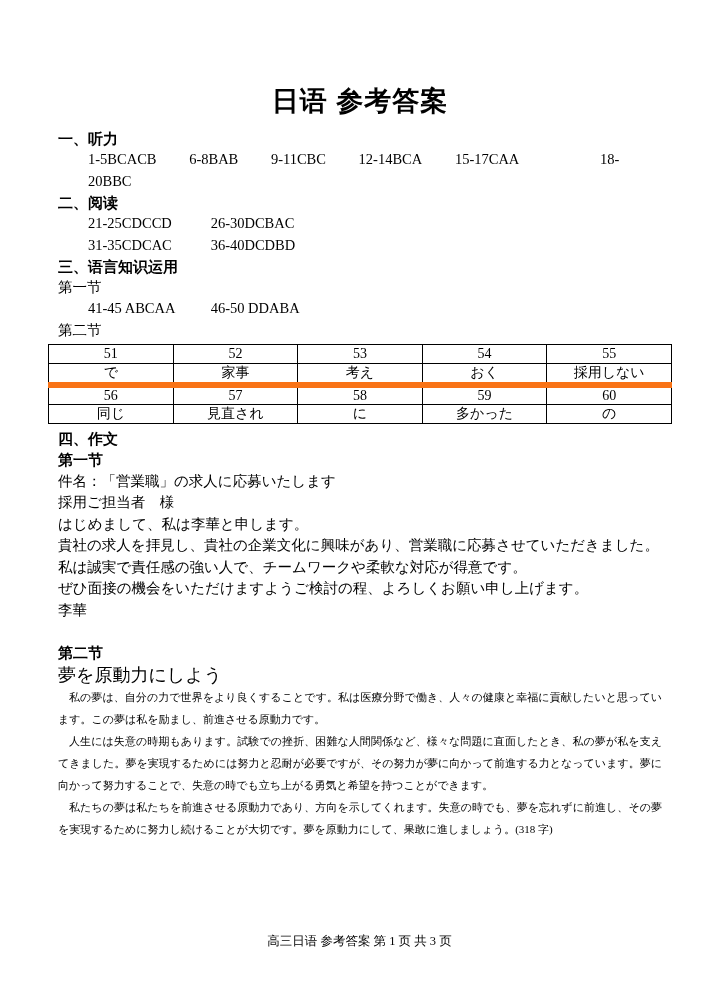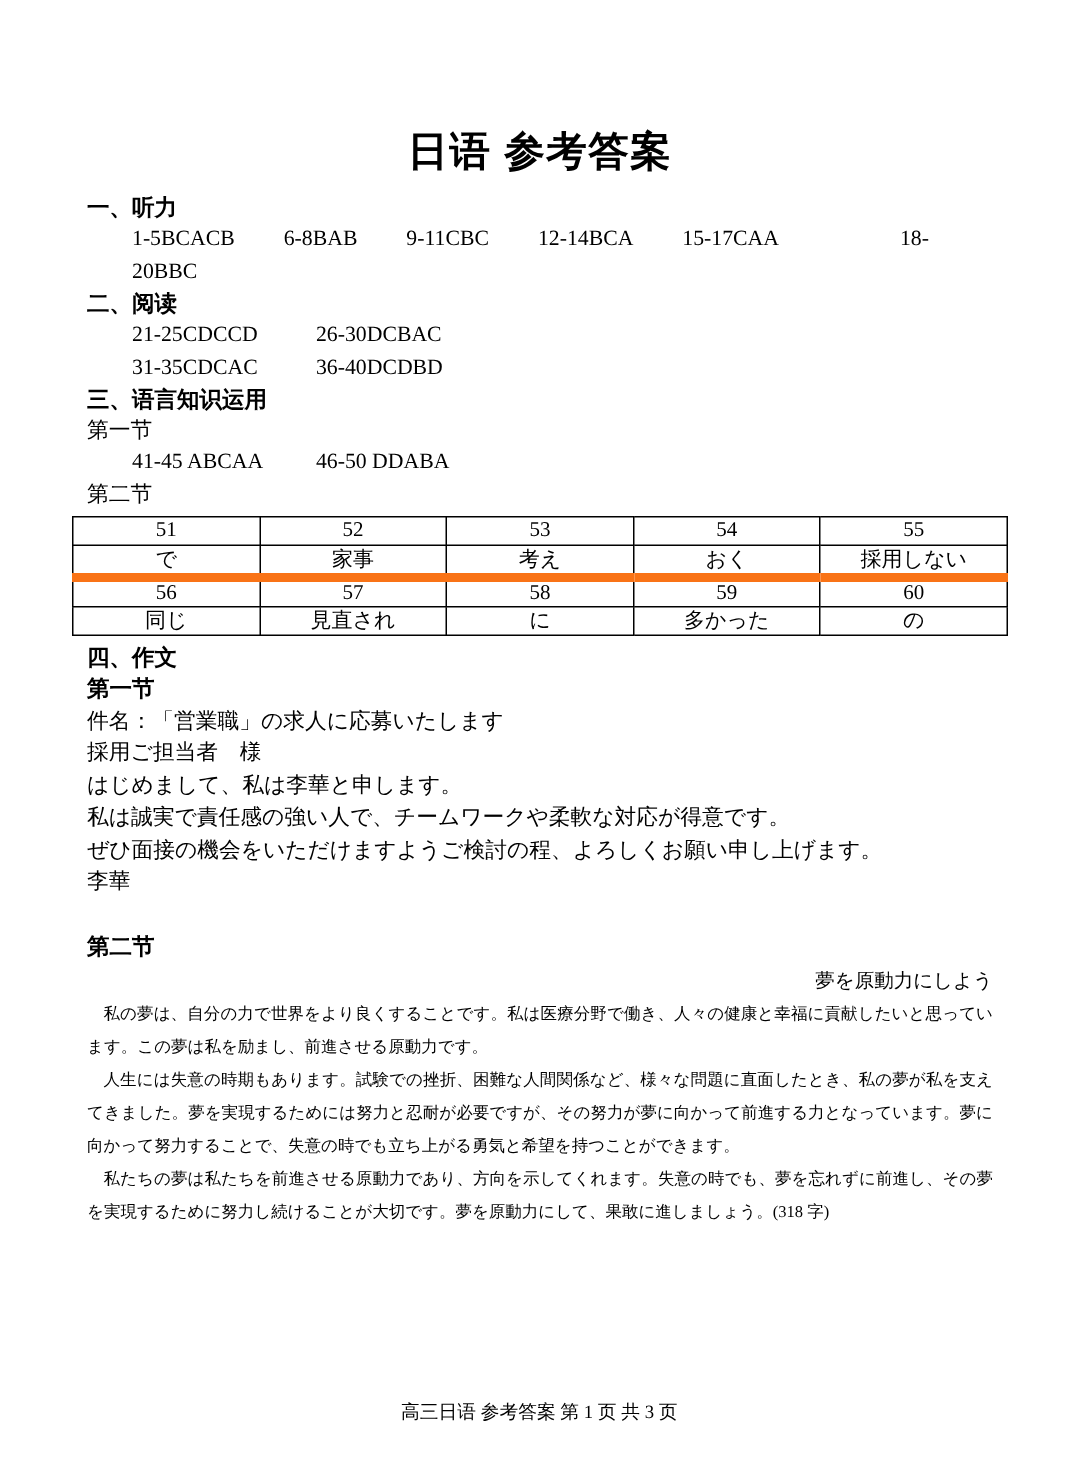--- a/index.html
+++ b/index.html
@@ -60,22 +60,22 @@
     font-size: 14px;
     height: 19px;
     padding: 0 2px;
     width: 20%;
   }
   table.answer-table tr.thick-top td { border-top: 6px solid #f97316; }
   .letter-block { margin-top: 1px; }
   .letter-line { font-size: 14.5px; line-height: 21.5px; }
   .part2-writing { margin-top: 21px; }
   .essay-title {
-    text-align: right;
-    font-size: 13px;
+    text-align: left;
+    font-size: 18px;
     line-height: 22px;
     margin-top: 1px;
   }
   .essay-para {
     font-size: 11px;
     line-height: 22px;
     text-align: justify;
     text-indent: 1em;
   }
   .footer {
@@ -157,20 +157,21 @@
       </tbody>
     </table>
 
     <div class="sec-heading">四、作文</div>
     <div class="part-label-bold">第一节</div>
 
     <div class="letter-block">
       <div class="letter-line">件名：「営業職」の求人に応募いたします</div>
       <div class="letter-line">採用ご担当者　様</div>
       <div class="letter-line">はじめまして、私は李華と申します。</div>
+      <div class="letter-line">貴社の求人を拝見し、貴社の企業文化に興味があり、営業職に応募させていただきました。</div>
       <div class="letter-line">私は誠実で責任感の強い人で、チームワークや柔軟な対応が得意です。</div>
       <div class="letter-line">ぜひ面接の機会をいただけますようご検討の程、よろしくお願い申し上げます。</div>
       <div class="letter-line">李華</div>
     </div>
 
     <div class="part-label-bold part2-writing">第二节</div>
     <div class="essay-title">夢を原動力にしよう</div>
     <div class="essay-para">私の夢は、自分の力で世界をより良くすることです。私は医療分野で働き、人々の健康と幸福に貢献したいと思っています。この夢は私を励まし、前進させる原動力です。</div>
     <div class="essay-para">人生には失意の時期もあります。試験での挫折、困難な人間関係など、様々な問題に直面したとき、私の夢が私を支えてきました。夢を実現するためには努力と忍耐が必要ですが、その努力が夢に向かって前進する力となっています。夢に向かって努力することで、失意の時でも立ち上がる勇気と希望を持つことができます。</div>
     <div class="essay-para">私たちの夢は私たちを前進させる原動力であり、方向を示してくれます。失意の時でも、夢を忘れずに前進し、その夢を実現するために努力し続けることが大切です。夢を原動力にして、果敢に進しましょう。(318 字)</div>

